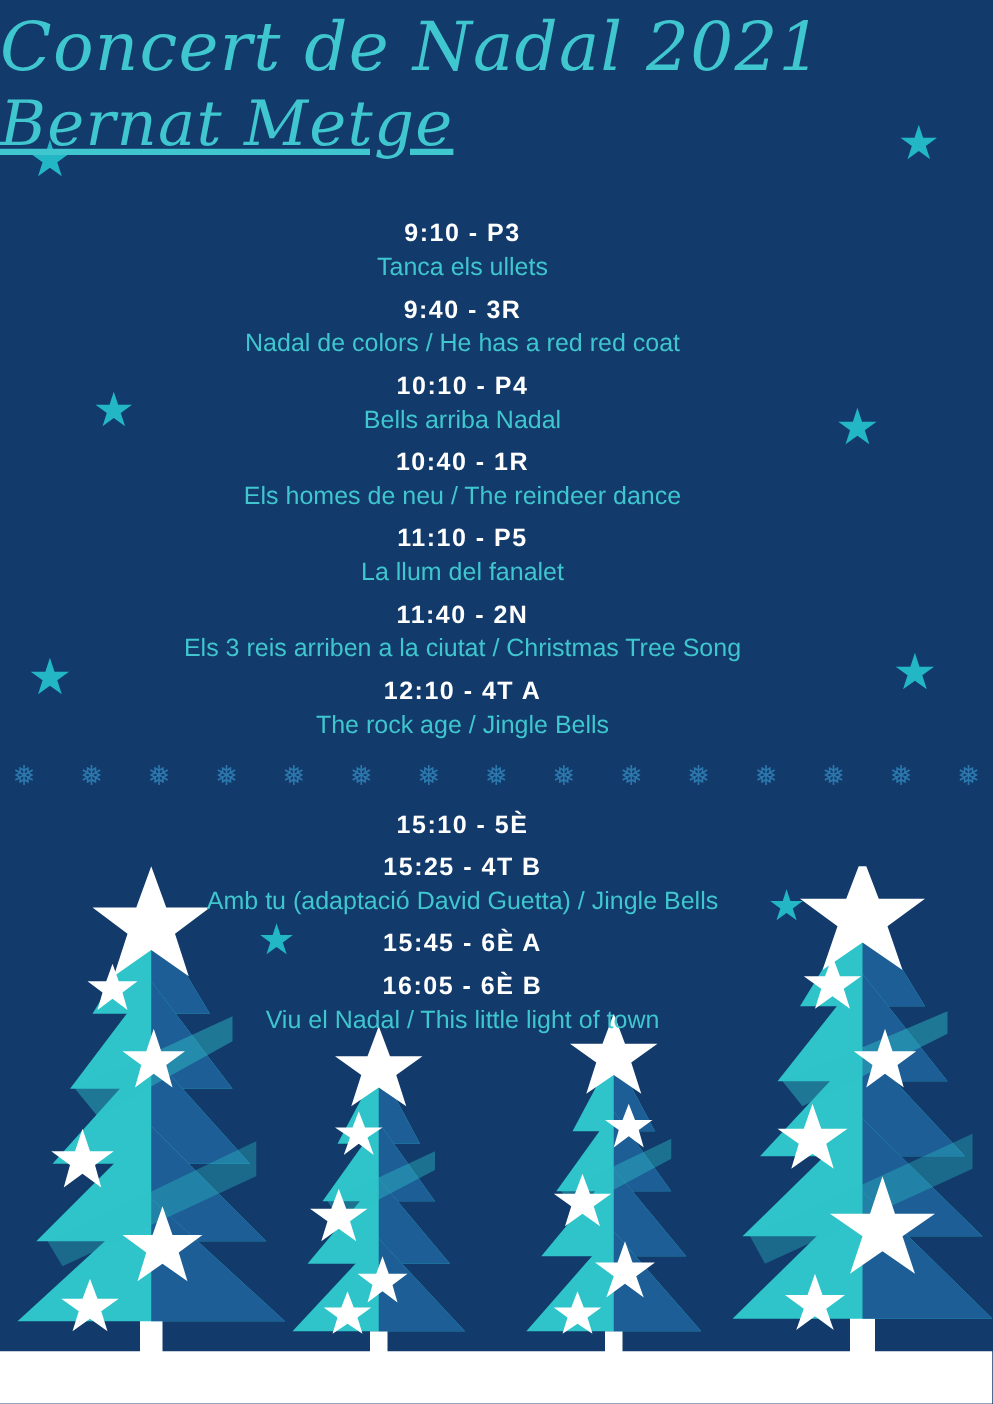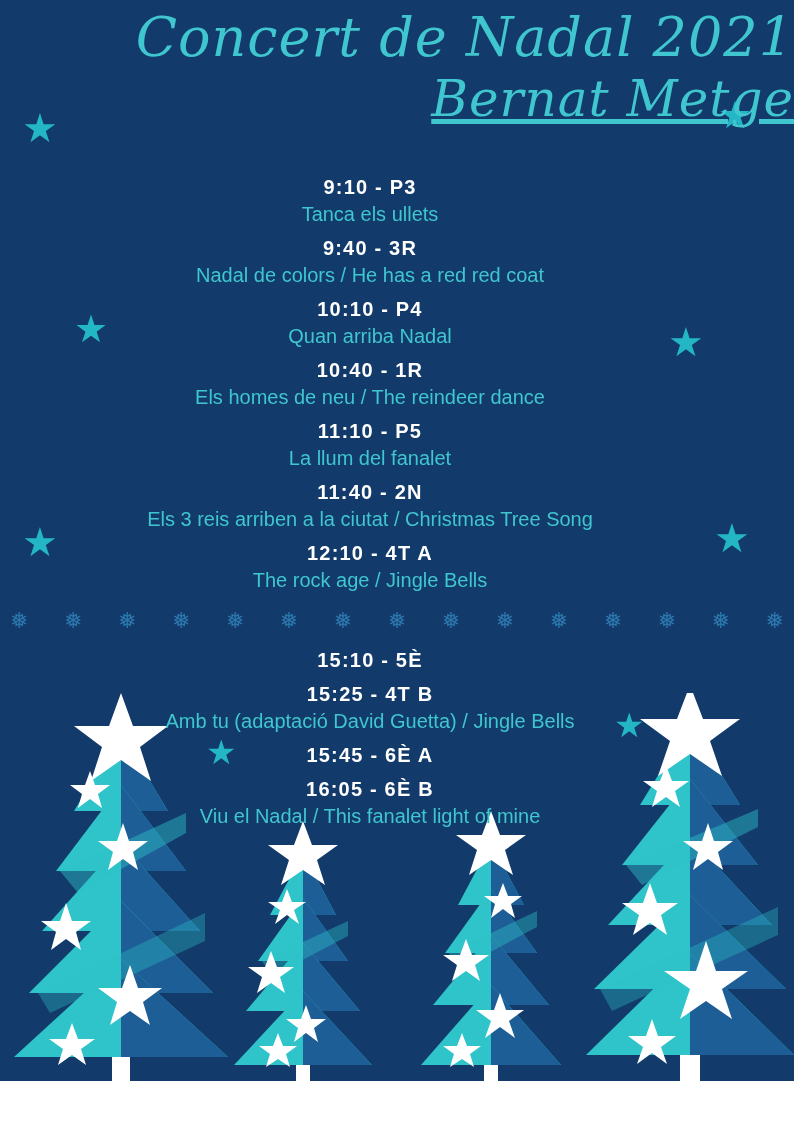--- a/index.html
+++ b/index.html
@@ -20,21 +20,21 @@
     height: 1123px;
     overflow: hidden;
   }
 
   
   .title-block {
     position: absolute;
     top: 10px;
     left: 0;
     width: 794px;
-    text-align: right;
+    text-align: left;
     z-index: 6;
   }
   .title-line1, .title-line2 {
     font-family: "DejaVu Serif", serif;
     font-style: italic;
     color: #3fc6cf;
     letter-spacing: 1px;
     line-height: 1.05;
   }
   .title-line1 {
@@ -144,21 +144,21 @@
     <div class="entry">
       <div class="entry-time">9:10  -  P3</div>
       <div class="entry-songs">Tanca els ullets</div>
     </div>
     <div class="entry">
       <div class="entry-time">9:40  -  3R</div>
       <div class="entry-songs">Nadal de colors / He has a red red coat</div>
     </div>
     <div class="entry">
       <div class="entry-time">10:10  -  P4</div>
-      <div class="entry-songs">Quan arriba Nadal</div>
+      <div class="entry-songs">Bells arriba Nadal</div>
     </div>
     <div class="entry">
       <div class="entry-time">10:40  -  1R</div>
       <div class="entry-songs">Els homes de neu / The reindeer dance</div>
     </div>
     <div class="entry">
       <div class="entry-time">11:10  -  P5</div>
       <div class="entry-songs">La llum del fanalet</div>
     </div>
     <div class="entry">
@@ -177,21 +177,21 @@
     </div>
     <div class="entry">
       <div class="entry-time">15:25  -  4T B</div>
       <div class="entry-songs">Amb tu (adaptació David Guetta) / Jingle Bells</div>
     </div>
     <div class="entry">
       <div class="entry-time">15:45  -  6È A</div>
     </div>
     <div class="entry">
       <div class="entry-time">16:05  -  6È B</div>
-      <div class="entry-songs">Viu el Nadal / This fanalet light of mine</div>
+      <div class="entry-songs">Viu el Nadal / This little light of town</div>
     </div>
   </div>
 
   <div class="snow-row" id="snow-row">
       <span>❅</span>
       <span>❅</span>
       <span>❅</span>
       <span>❅</span>
       <span>❅</span>
       <span>❅</span>

